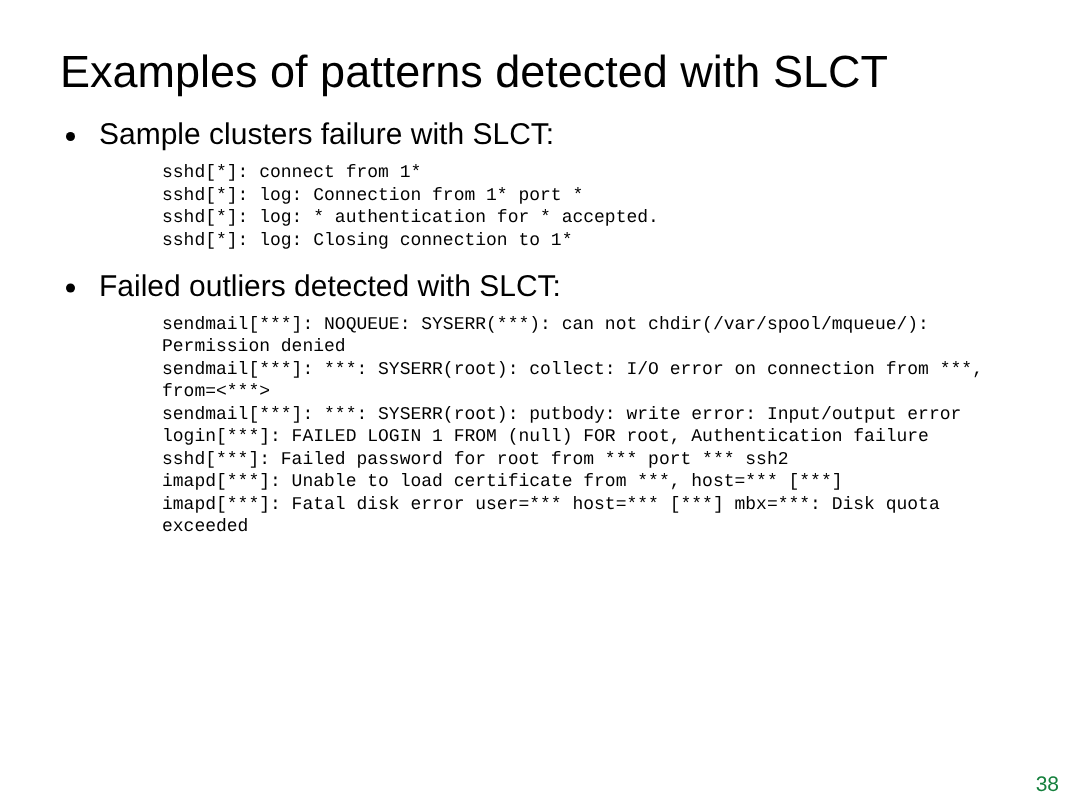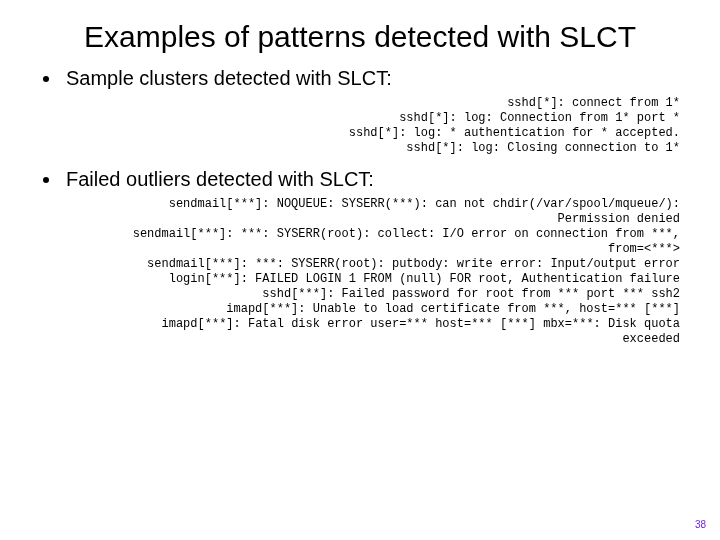--- a/index.html
+++ b/index.html
@@ -14,64 +14,63 @@
     overflow: hidden;
   }
   .slide {
     box-sizing: border-box;
     width: 720px;
     height: 540px;
     padding: 14px 40px 0 40px;
     position: relative;
   }
   h1.title {
-    margin: 5px 0 10px 0;
+    margin: 17px 0 10px 0;
     font-size: 30px;
     font-weight: 400;
-    text-align: center;
+    text-align: left;
     line-height: 1.2;
   }
   ul.top {
     margin: 12px 0 0 0;
     padding: 0 0 0 22px;
     list-style: disc;
   }
   ul.top > li {
     font-size: 20px;
     margin: 10px 0 6px 0;
     padding-left: 4px;
   }
   pre.code {
     font-family: "Courier New", Courier, monospace;
     font-size: 12px;
     line-height: 1.25;
     white-space: pre-wrap;
     word-wrap: break-word;
     margin: 6px 0 0 68px;
     padding: 0;
-    text-align: right;
   }
   .page-number {
     position: absolute;
     right: 14px;
     bottom: 10px;
-    font-size: 10px;
-    color: #6d28d9;
+    font-size: 14px;
+    color: #15803d;
   }
 </style>
 </head>
 <body>
 
 <div class="slide">
 
   <h1 class="title">Examples of patterns detected with SLCT</h1>
 
   <ul class="top">
     <li>
-      <span>Sample clusters detected with SLCT:</span>
+      <span>Sample clusters failure with SLCT:</span>
     </li>
   </ul>
   <pre class="code">sshd[*]: connect from 1*
 sshd[*]: log: Connection from 1* port *
 sshd[*]: log: * authentication for * accepted.
 sshd[*]: log: Closing connection to 1*</pre>
 
   <ul class="top">
     <li>
       <span>Failed outliers detected with SLCT:</span>

